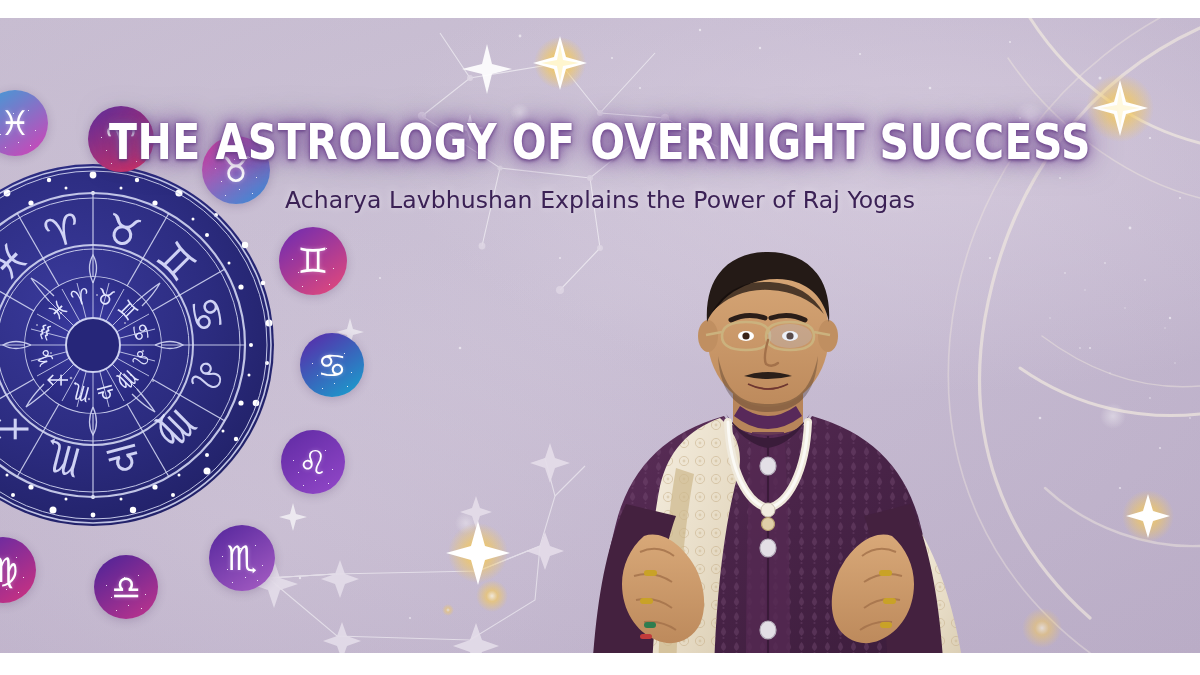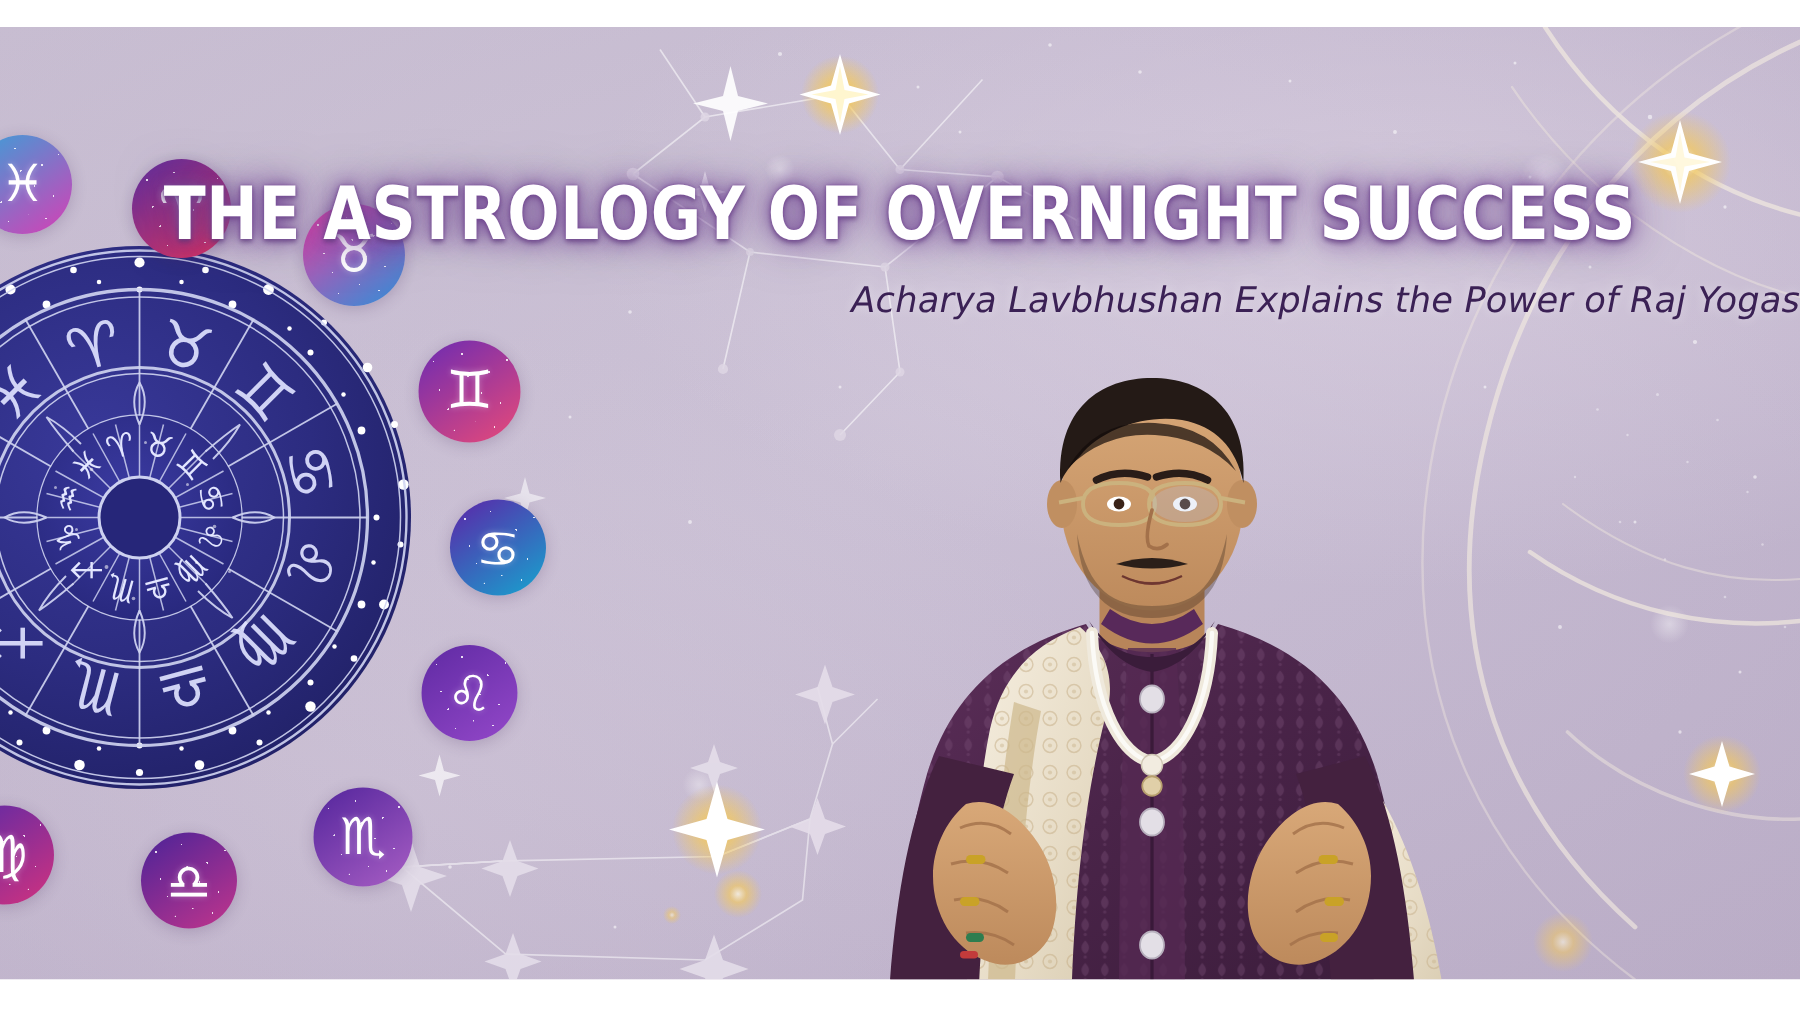--- a/index.html
+++ b/index.html
@@ -80,25 +80,24 @@
     font-weight:bold;font-size:49px;letter-spacing:.5px;color:#ffffff;
     transform:scaleX(.93);transform-origin:50% 50%;
     text-shadow:
       0 0 2px rgba(118,74,150,.95),
       0 0 9px rgba(118,74,150,.85),
       0 0 20px rgba(106,62,140,.70),
       0 0 34px rgba(96,56,130,.50),
       0 2px 3px rgba(70,40,95,.55);
   }
   #subtitle{
-    position:absolute;left:0;top:168px;width:1200px;text-align:right;
+    position:absolute;left:0;top:168px;width:1200px;text-align:center;
     font-family:"DejaVu Sans","Liberation Sans",sans-serif;
     font-weight:400;font-size:23.5px;letter-spacing:.1px;color:#3b2155;
     text-shadow:0 0 7px rgba(255,255,255,.45);
-    font-style:italic;
   }
 
   
   #person{position:absolute;left:548px;top:218px;width:440px;height:437px;z-index:20;}
 </style>
 </head>
 <body>
 
 <div id="banner">
 

